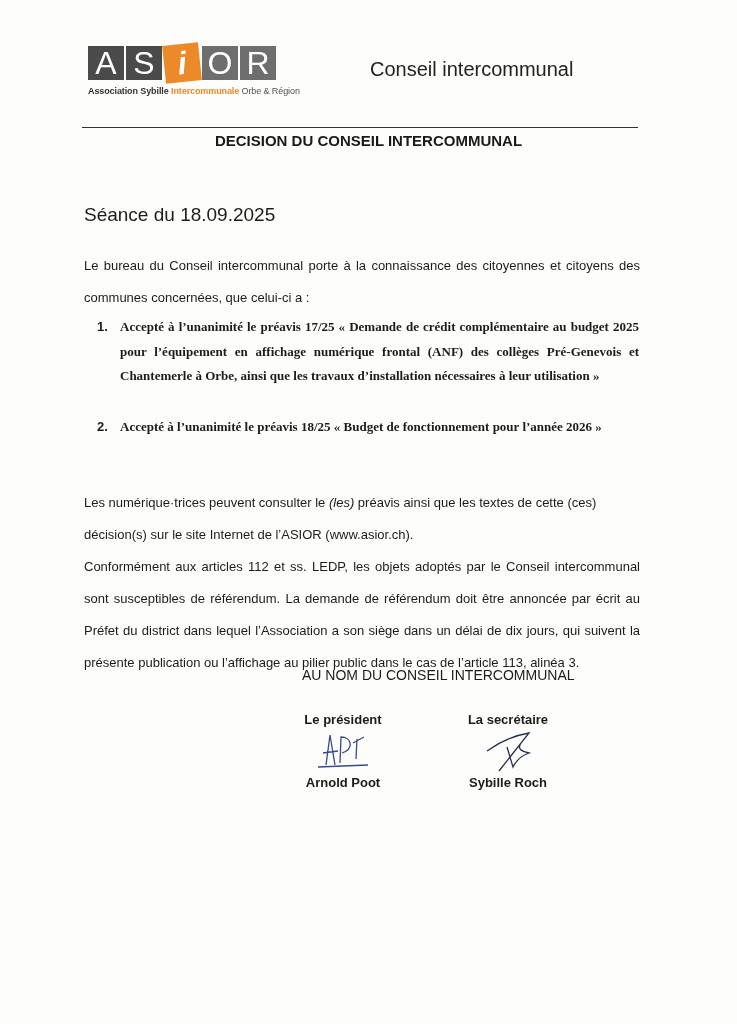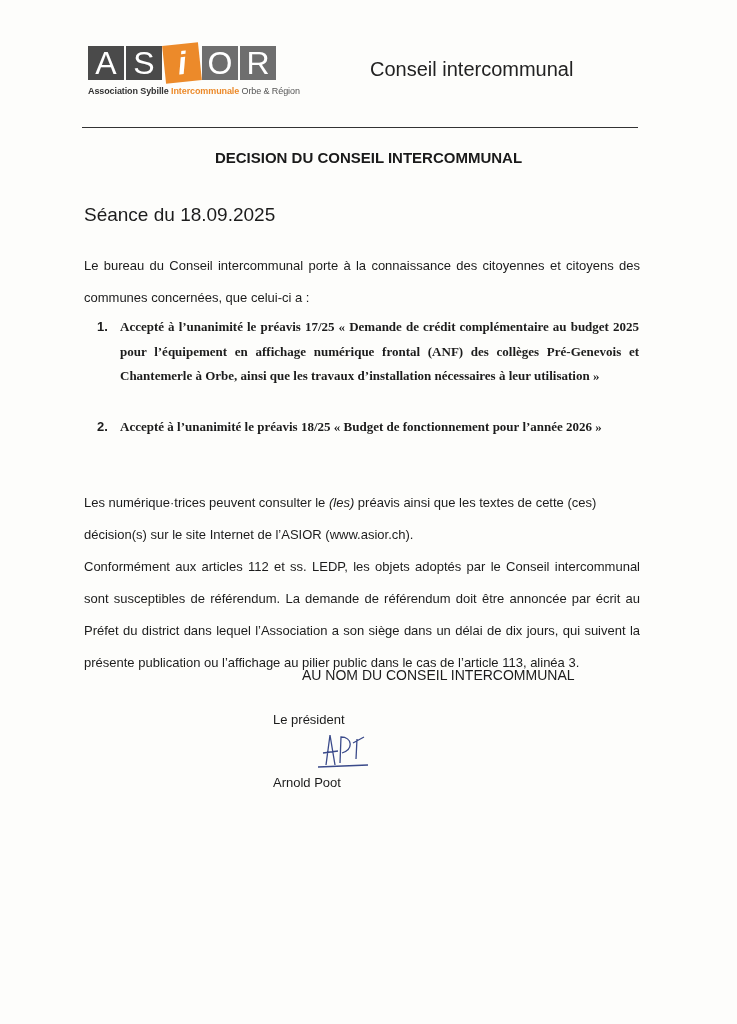--- a/index.html
+++ b/index.html
@@ -37,21 +37,21 @@
 
   .header-title {
     position: absolute; left: 370px; top: 58px;
     font-size: 20px; color: #222;
   }
   .rule {
     position: absolute; left: 82px; top: 127px; width: 556px; height: 0;
     border-top: 1.5px solid #333;
   }
   .doc-title {
-    position: absolute; left: 0; width: 737px; top: 149px; text-align: center;
+    position: absolute; left: 0; width: 737px; top: 132px; text-align: center;
     font-size: 15px; font-weight: bold; color: #1a1a1a;
   }
   .seance { position: absolute; left: 84px; top: 204px; font-size: 19px; }
 
   .para {
     position: absolute; left: 84px; width: 556px;
     font-size: 13px; line-height: 32px; text-align: justify;
   }
   .para.intro { top: 250px; }
   .para.consult { top: 487px; text-align: left; }
@@ -61,21 +61,21 @@
   .decision {
     display: flex; font-size: 13px; font-weight: bold; line-height: 24.5px;
     margin-bottom: 26px;
   }
   .decision .num { width: 23px; flex: none; }
   .decision .txt { flex: 1; text-align: justify; font-family: Liberation Serif, serif; }
 
   .signoff {
     position: absolute; left: 302px; top: 667px; font-size: 14px;
   }
-  .sig-block { position: absolute; top: 712px; width: 140px; text-align: left; font-size: 13px; }
+  .sig-block { position: absolute; top: 712px; width: 140px; text-align: center; font-size: 13px; font-weight: bold; }
   .sig-block.pres { left: 273px; }
   .sig-block.sec { left: 438px; }
   .sig-block .role { display: block; }
   .sig-block svg { display: block; margin: 2px auto 0; }
   .sig-block .name { display: block; margin-top: 2px; }
 </style>
 </head>
 <body>
 
 <div class="page">
@@ -117,14 +117,21 @@
   <div class="signoff">AU NOM DU CONSEIL INTERCOMMUNAL</div>
 
   <div class="sig-block pres">
     <span class="role">Le président</span>
     <svg width="70" height="44" viewBox="0 0 70 44">
       <path d="M18 36 L22 6 L27 36 M15 24 L30 22 M32 34 L33 8 C44 8 46 20 34 24 M48 30 L49 10 M45 14 L56 8 M10 38 L60 36" fill="none" stroke="#3a4a8a" stroke-width="1.3"></path>
     </svg>
     <span class="name">Arnold Poot</span>
   </div>
 
+  <div class="sig-block sec">
+    <span class="role">La secrétaire</span>
+    <svg width="70" height="44" viewBox="0 0 70 44">
+      <path d="M14 22 C28 12 44 6 56 4 L26 42 M34 18 L40 38 C44 30 50 26 56 24 C48 22 44 20 48 14" fill="none" stroke="#2a2f4a" stroke-width="1.3"></path>
+    </svg>
+    <span class="name">Sybille Roch</span>
+  </div>
 
 </div>
 
 </body></html>

